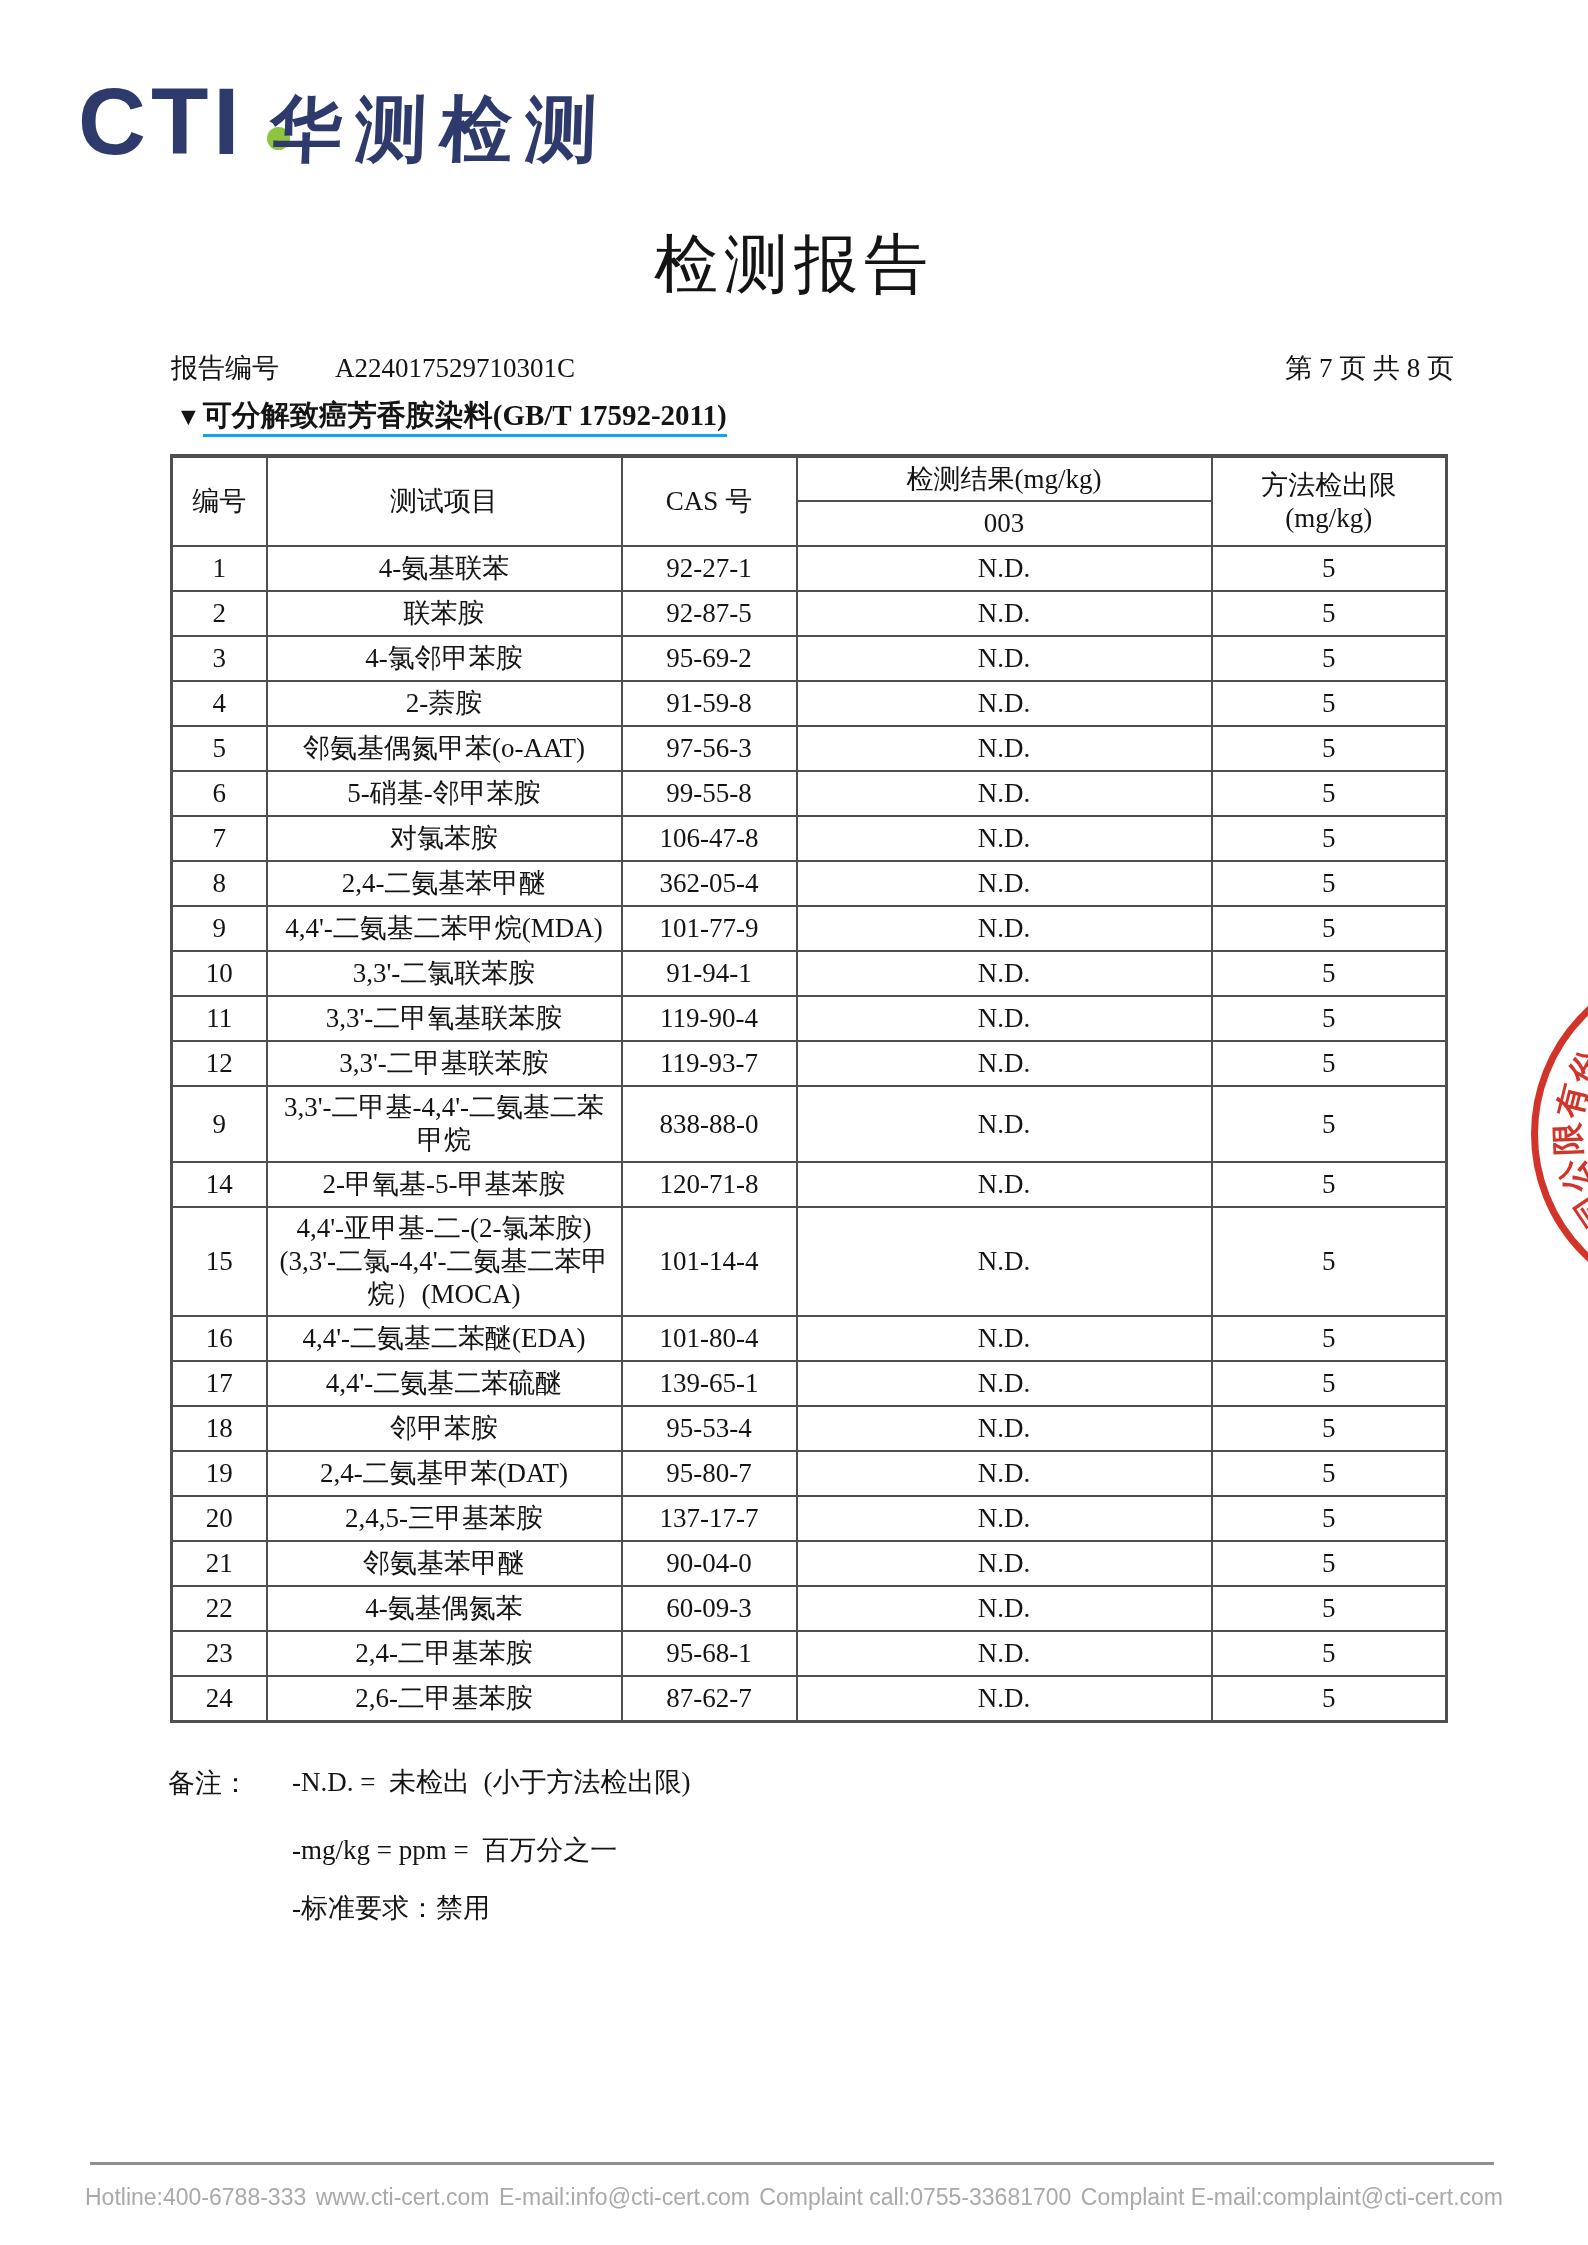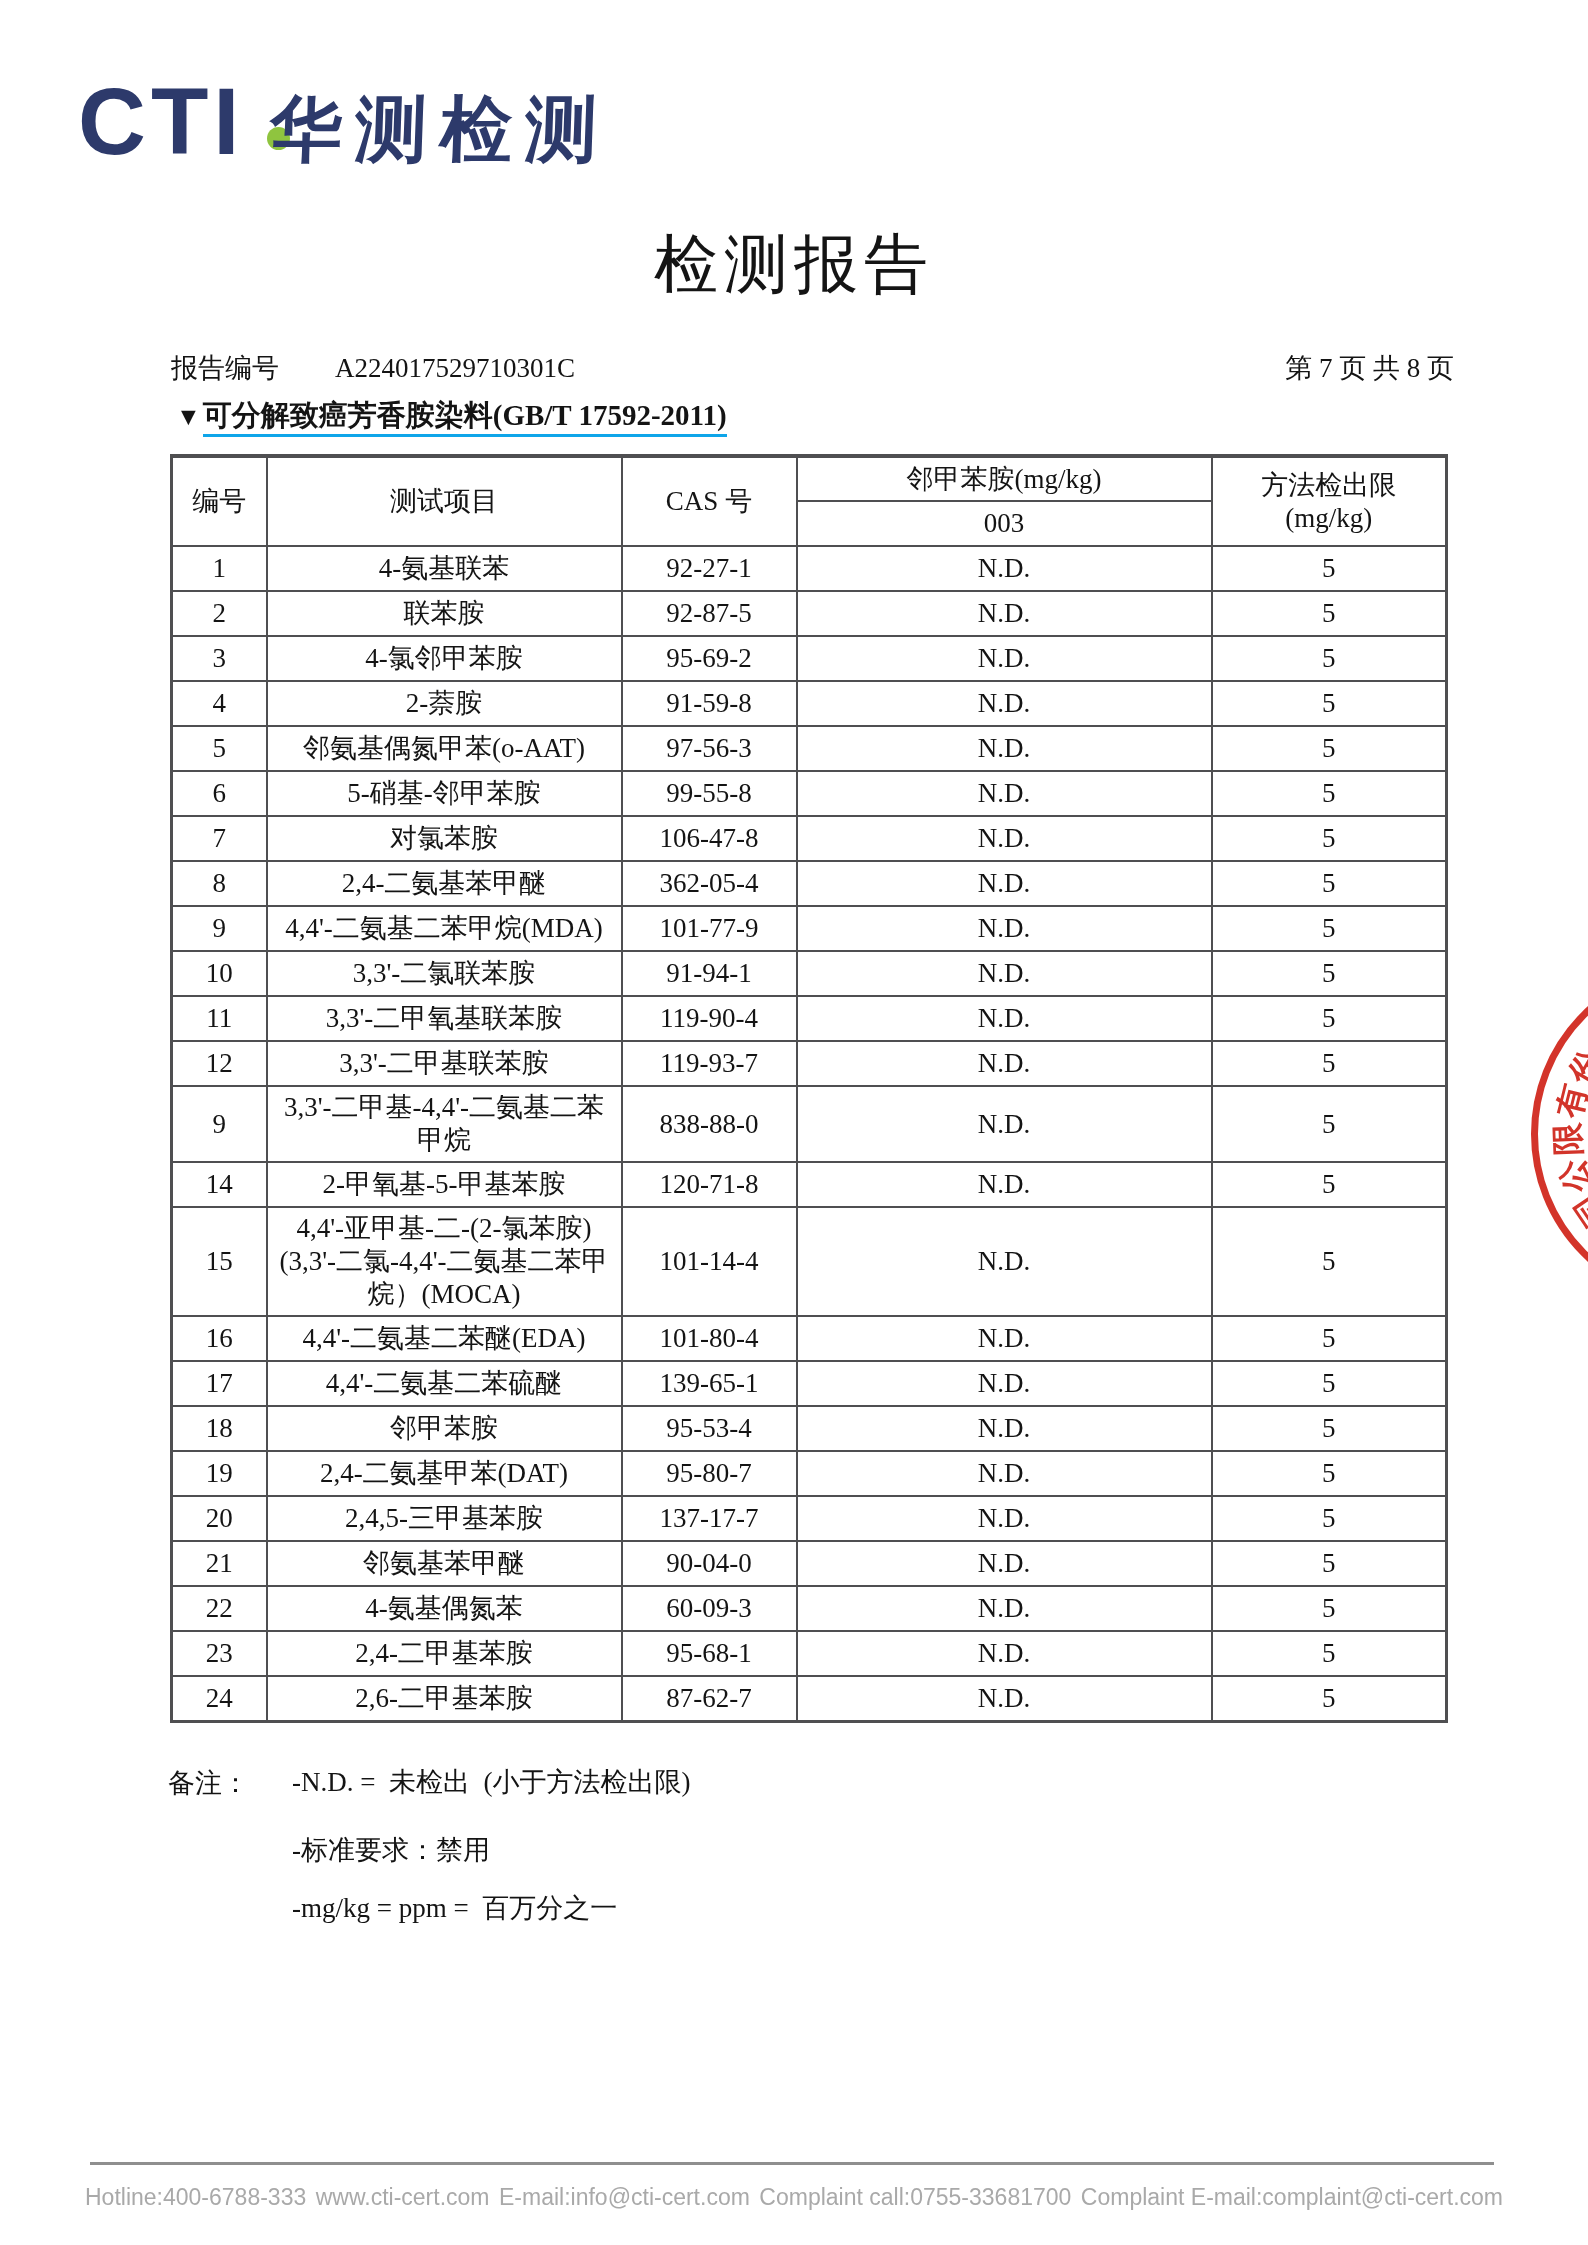--- a/index.html
+++ b/index.html
@@ -210,21 +210,21 @@
       <col style="width:355px">
       <col style="width:175px">
       <col style="width:415px">
       <col style="width:235px">
     </colgroup>
     <thead>
       <tr>
         <th rowspan="2">编号</th>
         <th rowspan="2">测试项目</th>
         <th rowspan="2">CAS 号</th>
-        <th>邻甲苯胺(mg/kg)</th>
+        <th>检测结果(mg/kg)</th>
         <th rowspan="2">
           <span class="limit-sub">方法检出限</span>
           <span class="limit-sub">(mg/kg)</span>
         </th>
       </tr>
       <tr>
         <th>003</th>
       </tr>
     </thead>
     <tbody>
@@ -396,22 +396,22 @@
           <td class="col-result">N.D.</td>
           <td class="col-limit">5</td>
         </tr>
       </tbody>
   </table>
 
   <div class="remarks">
     <div class="remarks-label">备注：</div>
     <div class="remarks-lines">
         <div class="remark-line">-N.D. =  未检出  (小于方法检出限)</div>
+        <div class="remark-line">-mg/kg = ppm =  百万分之一</div>
         <div class="remark-line">-标准要求：禁用</div>
-        <div class="remark-line">-mg/kg = ppm =  百万分之一</div>
       </div>
   </div>
 
   <div>
     <div class="seal-ring"></div>
   <span class="seal-char" style="left: 1568.09px; top: 1032.5px; transform: rotate(-60deg);">份</span>
       <span class="seal-char" style="left: 1554.01px; top: 1067.34px; transform: rotate(-76deg);">有</span>
       <span class="seal-char" style="left: 1550.08px; top: 1104.71px; transform: rotate(-92deg);">限</span>
       <span class="seal-char" style="left: 1556.61px; top: 1141.72px; transform: rotate(-108deg);">公</span>
       <span class="seal-char" style="left: 1573.08px; top: 1175.49px; transform: rotate(-124deg);">司</span>

